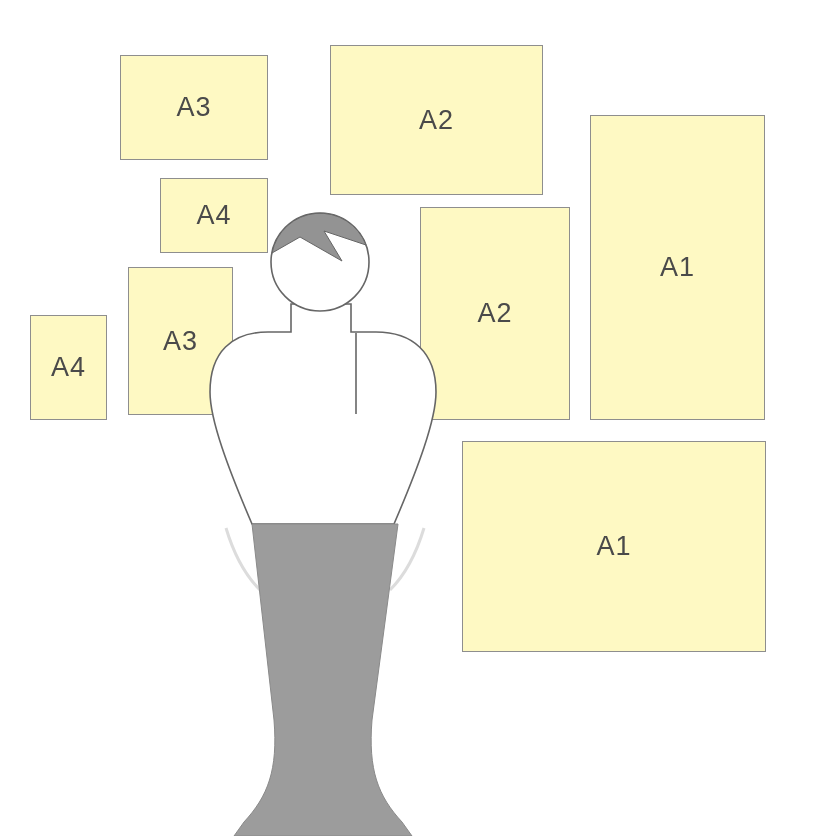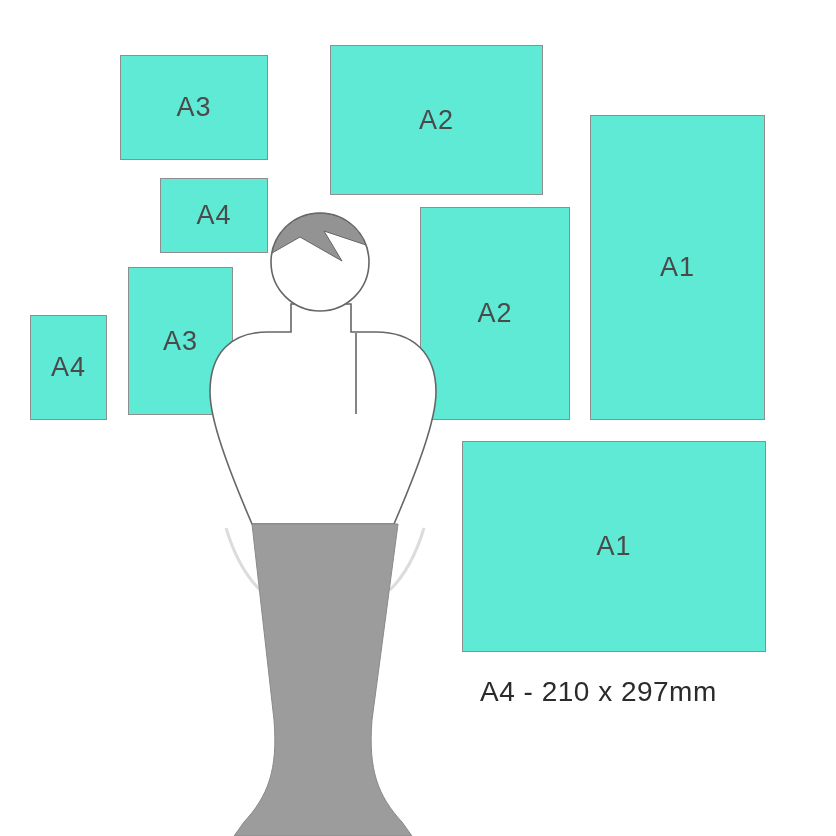--- a/index.html
+++ b/index.html
@@ -10,21 +10,21 @@
   }
   .canvas {
     position: relative;
     width: 836px;
     height: 836px;
     background: #ffffff;
     overflow: hidden;
   }
   .paper {
     position: absolute;
-    background: #5eead4;
+    background: #fef9c3;
     border: 1.5px solid #8e8e8e;
     box-sizing: border-box;
     display: flex;
     align-items: center;
     justify-content: center;
   }
   .paper-label {
     font-size: 27px;
     color: #4a4a4a;
     letter-spacing: 1px;
@@ -122,16 +122,15 @@
 
     <path d="M 252,524 L 398,524
              L 372,720
              C 368,770 378,796 402,822
              L 412,836 L 234,836 L 244,822
              C 268,796 278,770 274,720
              Z" fill="#9c9c9c" stroke="#8a8a8a" stroke-width="1"></path>
   </svg>
 
   <div class="legend">
-    <div class="legend-row">A4 - 210 x 297mm</div>
   </div>
 
 </div>
 
 </body></html>

